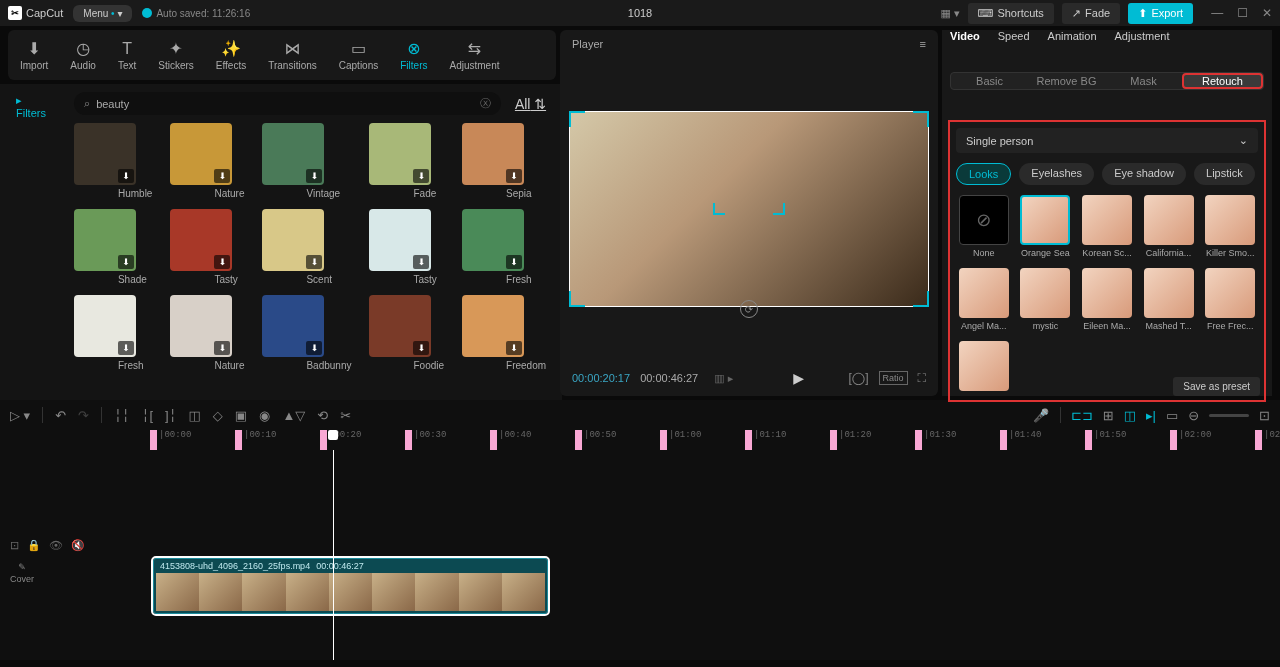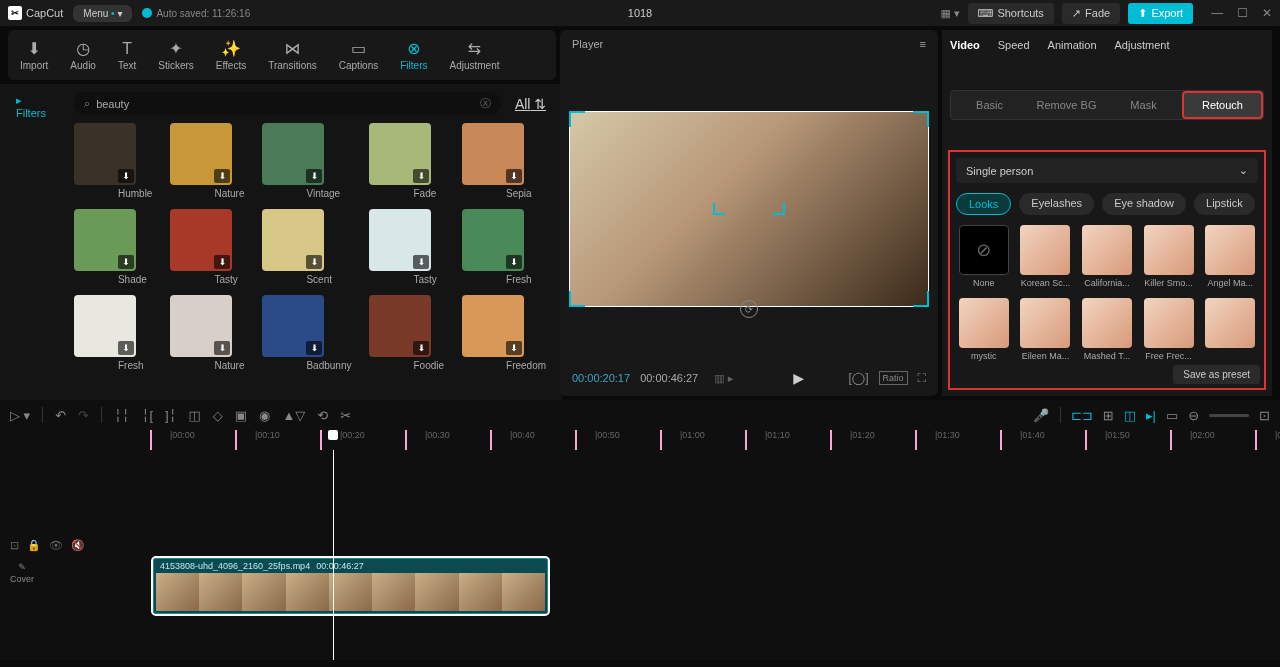--- a/index.html
+++ b/index.html
@@ -71,21 +71,21 @@
 .look-thumb.selected { border: 2px solid #00bcd4; }
 .look-thumb.face { background: linear-gradient(135deg,#f2d4c0,#d89a7a); }
 .look-label { color: #aaa; font-size: 9px; white-space: nowrap; overflow: hidden; text-overflow: ellipsis; width: 50px; text-align: center; }
 .save-preset { position: absolute; right: 4px; bottom: 4px; background: #2a2a2a; padding: 4px 10px; border-radius: 3px; color: #ccc; font-size: 10px; cursor: pointer; }
 .timeline-toolbar { height: 30px; background: #0f0f0f; display: flex; align-items: center; padding: 0 10px; gap: 12px; color: #888; font-size: 13px; }
 .tool-icon { cursor: pointer; }
 .tool-sep { width: 1px; height: 16px; background: #333; }
 .timeline-right-tools { margin-left: auto; display: flex; gap: 10px; align-items: center; }
 .cyan-icon { color: #00bcd4; }
 .ruler { height: 20px; background: #0f0f0f; display: flex; font-size: 9px; color: #666; position: relative; padding-left: 150px; }
-.ruler-tick { width: 85px; flex-shrink: 0; border-left: 2px solid #f9a8d4; padding-left: 18px; }
+.ruler-tick { width: 85px; flex-shrink: 0; border-left: 7px solid #f9a8d4; padding-left: 2px; font-family: Liberation Mono, monospace; }
 .playhead-marker { position: absolute; left: 328px; top: 0; width: 10px; height: 10px; background: #fff; border-radius: 2px; }
 .timeline-body { height: 210px; background: #0f0f0f; position: relative; display: flex; }
 .timeline-left { width: 115px; display: flex; flex-direction: column; }
 .tl-left-top { height: 106px; display:flex; align-items:flex-end; padding: 4px 10px; gap:8px; color:#666; font-size:11px; }
 .cover-btn { width: 28px; display: flex; flex-direction: column; align-items: center; gap: 2px; color: #888; font-size: 9px; cursor: pointer; margin: 6px 0 0 8px; }
 .timeline-tracks { flex: 1; position: relative; }
 .clip { position: absolute; top: 108px; left: 38px; width: 395px; height: 56px; background: #0c4a52; border: 1px solid #1a8a9a; border-radius: 3px; display: flex; flex-direction: column; }
 .clip.sel { outline: 2px solid #fff; }
 .clip-header { padding: 2px 6px; color: #bfe8ee; font-size: 9px; display:flex; gap:6px; }
 .clip-frames { flex: 1; display: flex; padding: 0 2px 2px; gap: 0; }
@@ -318,20 +318,24 @@
       <div class="look-cats" id="lookcats">
           <div class="look-pill active">Looks</div>
           <div class="look-pill">Eyelashes</div>
           <div class="look-pill">Eye shadow</div>
           <div class="look-pill">Lipstick</div>
         </div>
       <div class="looks-grid" id="looksgrid">
           <div class="look-item">
             <div class="look-thumb none">⊘</div>
             <div class="look-label">None</div>
+          </div>
+          <div class="look-item">
+            <div class="look-thumb face selected"></div>
+            <div class="look-label">Orange Sea</div>
           </div>
           <div class="look-item">
             <div class="look-thumb face"></div>
             <div class="look-label">Korean Sc...</div>
           </div>
           <div class="look-item">
             <div class="look-thumb face"></div>
             <div class="look-label">California...</div>
           </div>
           <div class="look-item">

